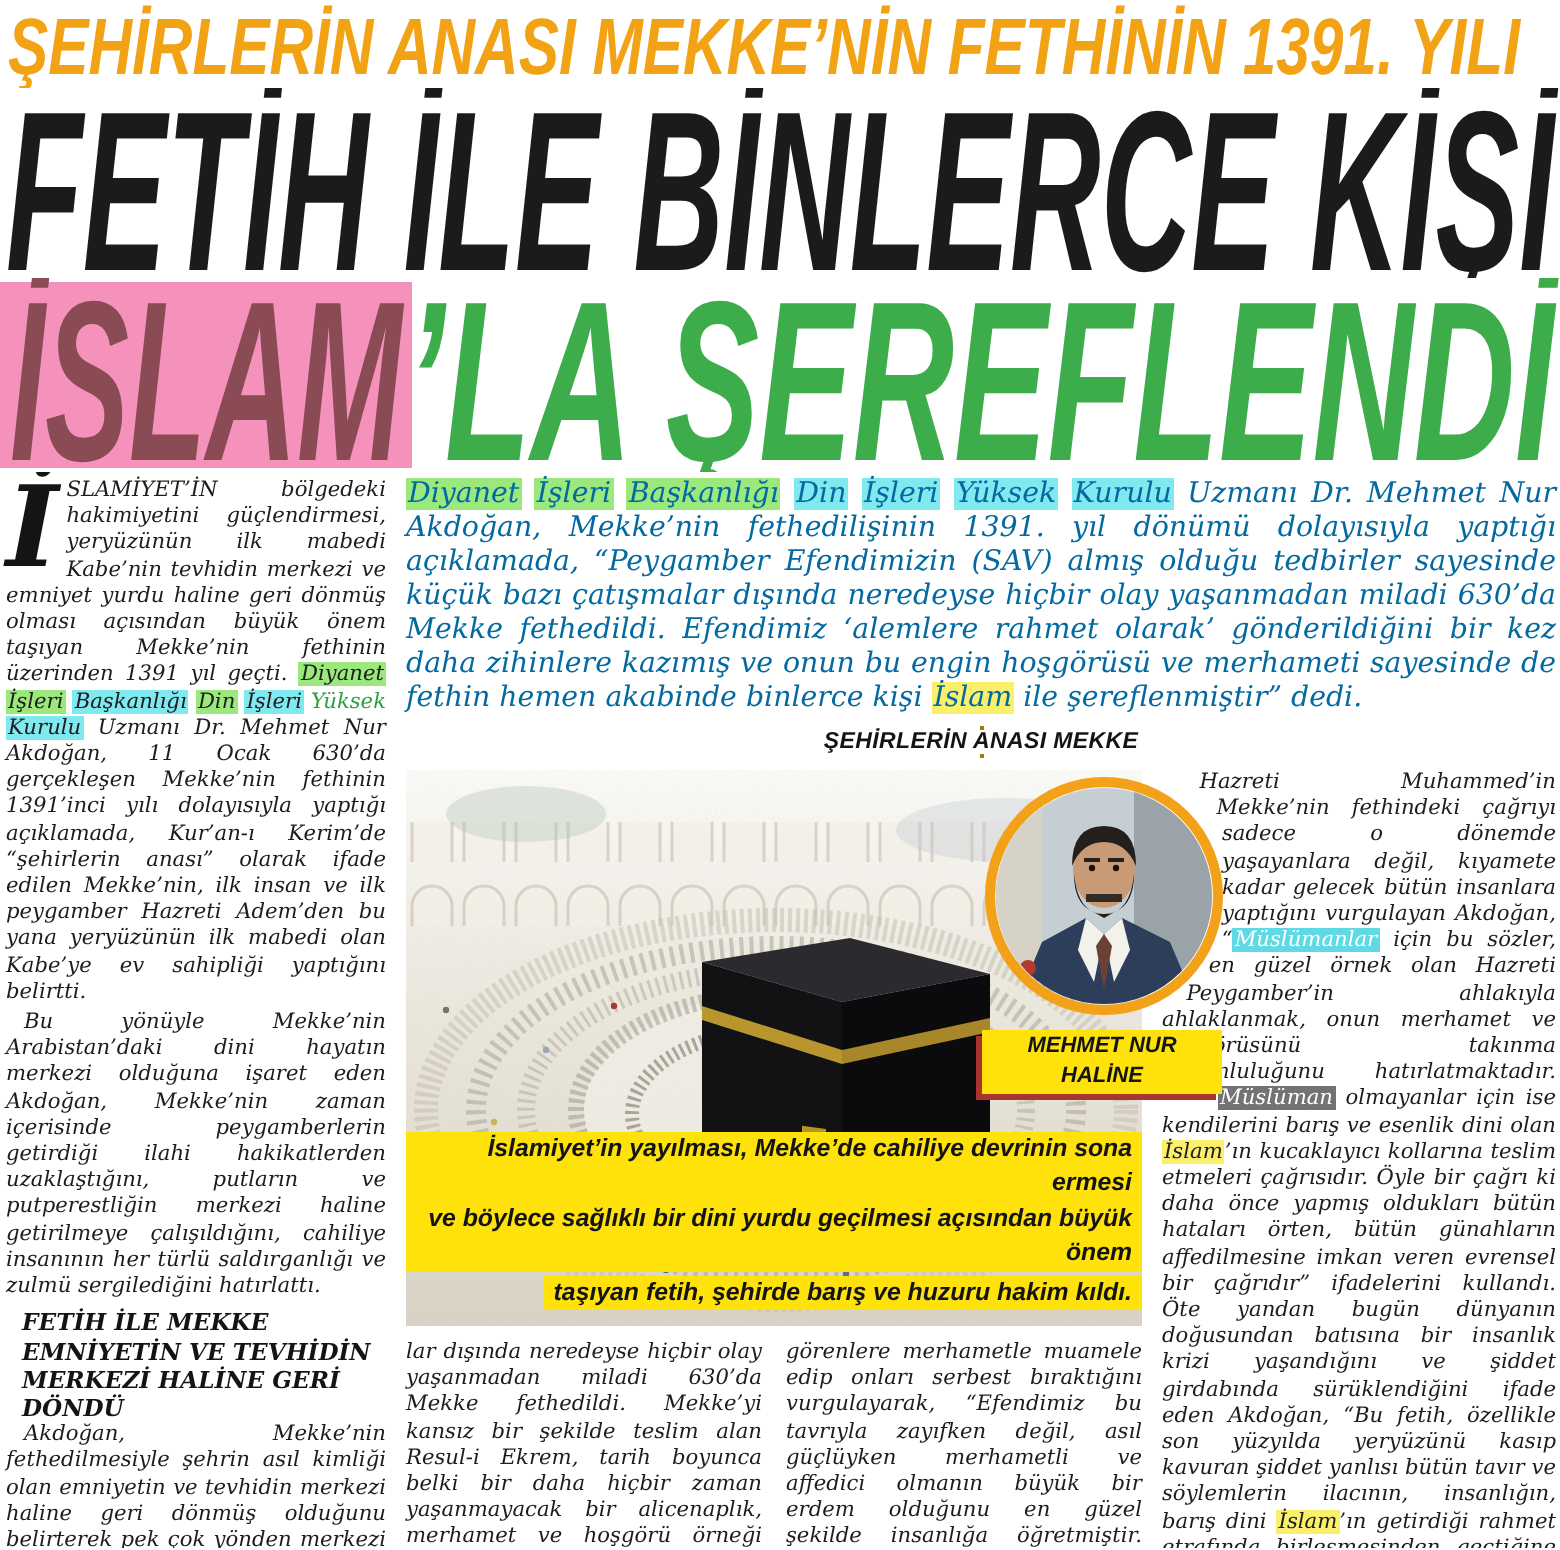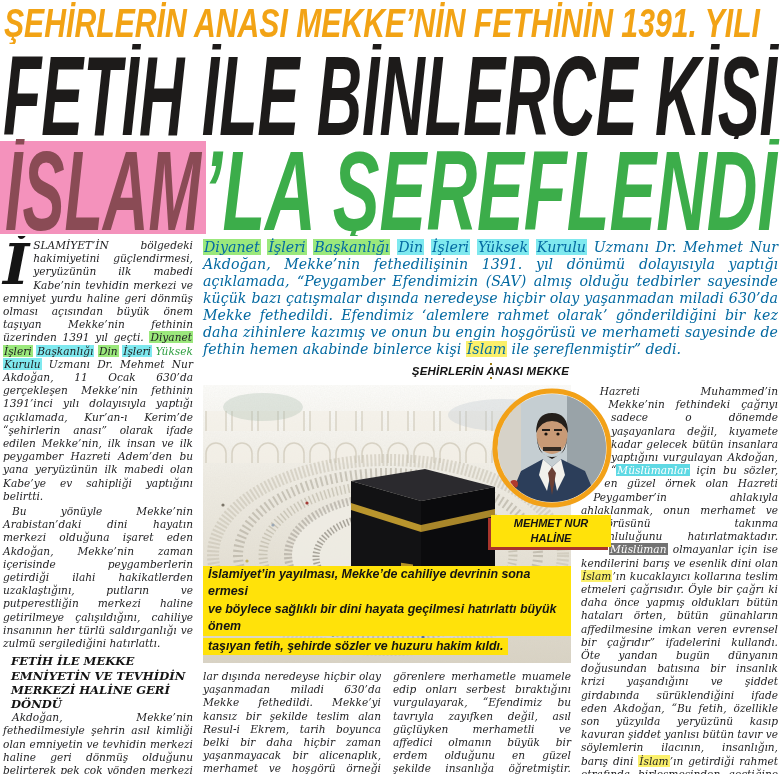--- a/index.html
+++ b/index.html
@@ -18,21 +18,21 @@
   .intro{font-size:14.2px;line-height:17px;text-align:justify;color:#0369a1;}
   
   .divider{display:flex;align-items:center;margin:5px 0 6px;flex-direction:column;}
   .divider .bar{flex:1;height:8px;background:linear-gradient(#f2ca45,#d9a713);border:1px solid #9c7a10;}
   .divider .label{font-family:"Liberation Sans",sans-serif;font-weight:bold;font-size:11.5px;
                   padding:0 10px;color:#141414;letter-spacing:.2px;white-space:nowrap;}
   
   .lower{position:relative;display:flex;}
   .lower-left{width:368px;flex:0 0 368px;}
   .photo-wrap{position:relative;width:368px;height:278px;overflow:hidden;}
-  .photo-caption{position:absolute;left:0;right:0;bottom:8px;text-align:left;z-index:3;}
+  .photo-caption{position:absolute;left:0;right:0;bottom:8px;text-align:right;z-index:3;}
   .cap-line-row{line-height:17.5px;}
   .cap-line{display:inline-block;background:#ffe20a;color:#141414;font-family:"Liberation Sans",sans-serif;
             font-weight:bold;font-size:12.4px;padding:0 5px;}
   .cols23{display:flex;gap:12px;margin-top:7px;}
   .colsm{flex:1;font-size:10.6px;line-height:13.2px;text-align:justify;}
   .colsm p{margin:0 0 2px;text-indent:9px;}
   .colsm p.no-indent{text-indent:0;}
   .portrait{position:absolute;left:288px;top:2px;width:122px;z-index:5;}
   .portrait-caption{display:block;margin:2px 2px 0 0;background:#ffe20a;color:#141414;
             font-family:"Liberation Sans",sans-serif;font-weight:bold;font-size:11px;line-height:15px;
@@ -152,22 +152,22 @@
                 <polygon points="292,102 218,116 218,216 292,196" fill="#0b0b0d"></polygon>
                 <polygon points="148,118 218,140 218,147 148,125" fill="#b9952d"></polygon>
                 <polygon points="292,124 218,140 218,147 292,131" fill="#a8862a"></polygon>
                 <rect x="198" y="150" width="12" height="26" fill="#c9a227" transform="skewY(8)" opacity="0.9"></rect>
               </g>
 
               <ellipse cx="218" cy="220" rx="90" ry="16" fill="#55503f" opacity="0.25"></ellipse>
             </svg>
             <div class="photo-caption">
               <div class="cap-line-row"><span class="cap-line">İslamiyet’in yayılması, Mekke’de cahiliye devrinin sona ermesi</span></div>
-              <div class="cap-line-row"><span class="cap-line">ve böylece sağlıklı bir dini hayata geçilmesi hatırlattı büyük önem</span></div>
-              <div class="cap-line-row"><span class="cap-line">taşıyan fetih, şehirde sözler ve huzuru hakim kıldı.</span></div>
+              <div class="cap-line-row"><span class="cap-line">ve böylece sağlıklı bir dini yurdu geçilmesi açısından büyük önem</span></div>
+              <div class="cap-line-row"><span class="cap-line">taşıyan fetih, şehirde barış ve huzuru hakim kıldı.</span></div>
             </div>
           </div>
 
           <div class="cols23">
             <div class="colsm">
               <p class="no-indent">lar dışında neredeyse hiçbir olay yaşanmadan miladi 630’da Mekke fethedildi. Mekke’yi kansız bir şekilde teslim alan Resul-i Ekrem, tarih boyunca belki bir daha hiçbir zaman yaşanmayacak bir alicenaplık, merhamet ve hoşgörü örneği sergilemiştir” diye konuştu.</p>
 
             </div>
             <div class="colsm">
               <p class="no-indent"><span>görenlere merhametle muamele edip onları serbest bıraktığını vurgulayarak, “Efendimiz bu tavrıyla zayıfken değil, asıl güçlüyken merhametli ve affedici olmanın büyük bir erdem olduğunu en güzel şekilde insanlığa öğretmiştir. Böylece ‘alemlere rahmet olarak’ gönderildiğini bir kez daha zihinlere kazımış ve onun bu engin hoşgörüsü ve merhameti sayesinde de fethin hemen akabinde binlerce kişi </span></p>

